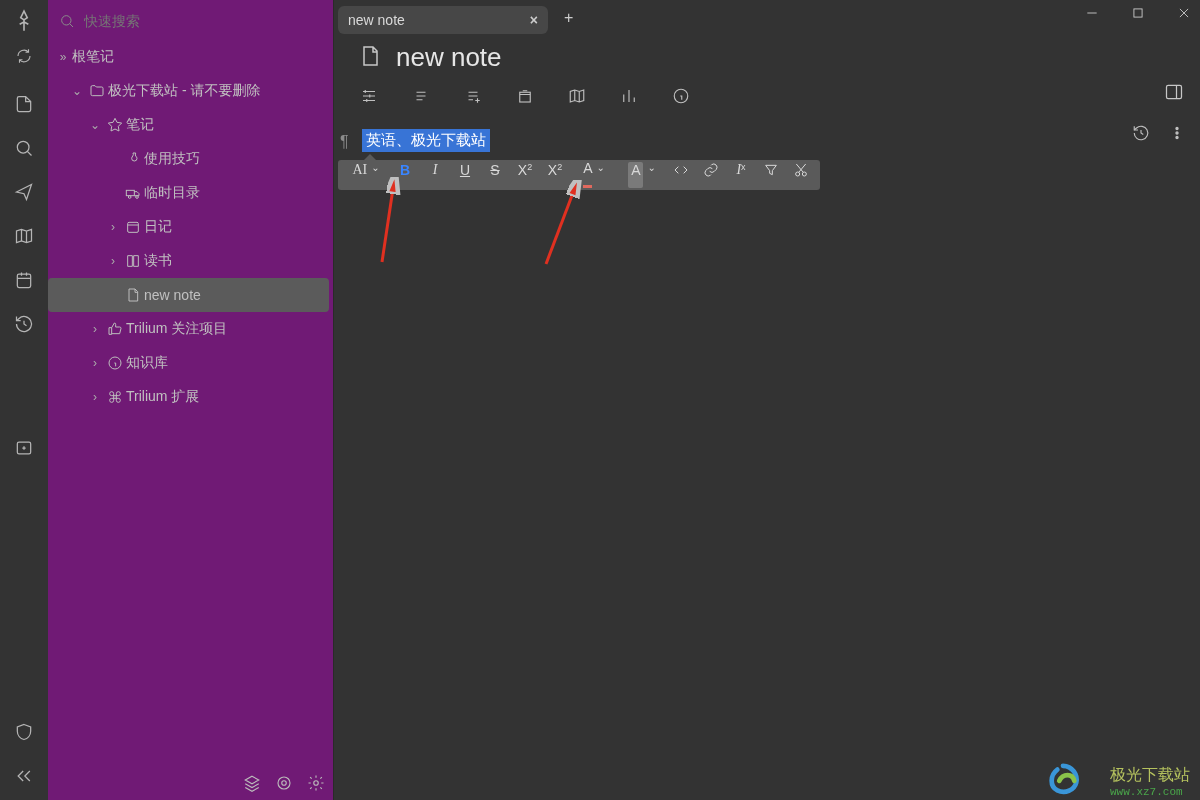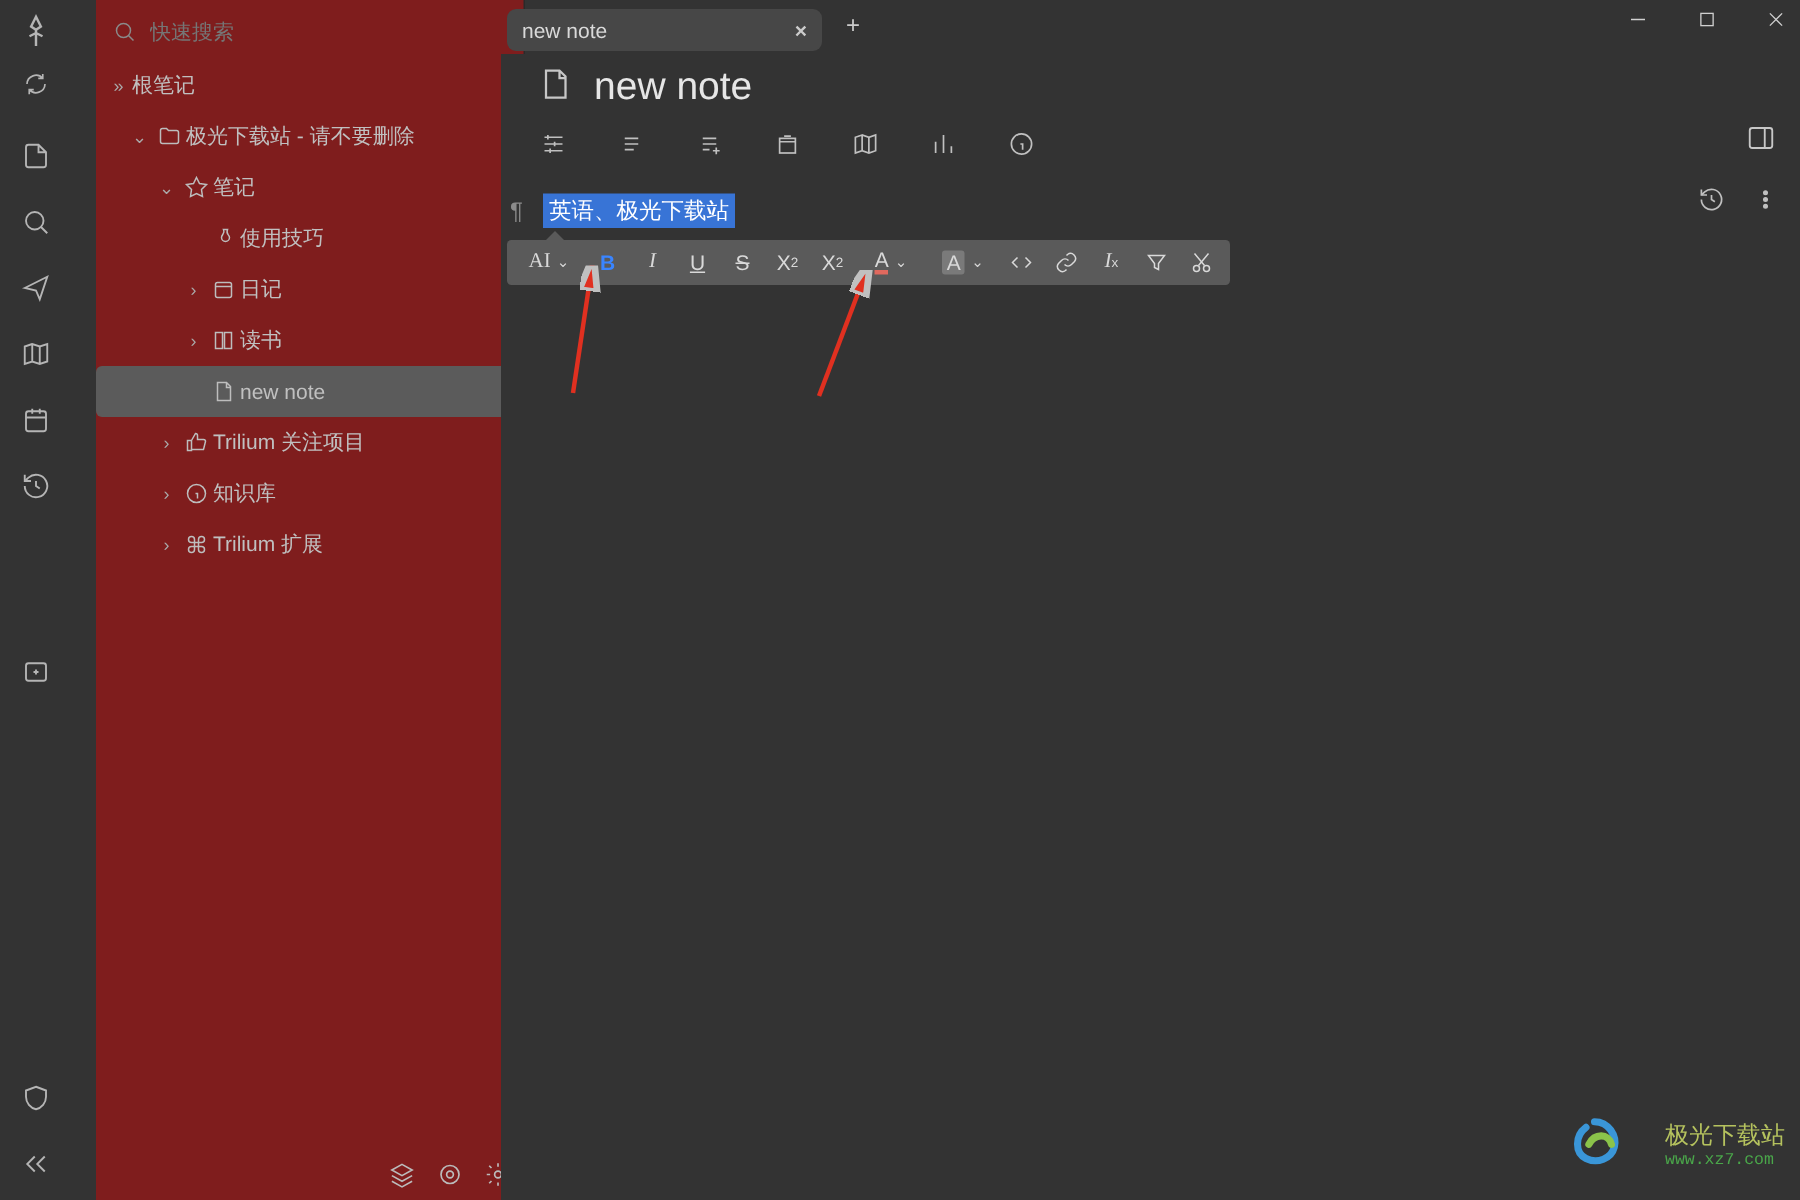--- a/index.html
+++ b/index.html
@@ -28,22 +28,22 @@
   border-radius: 4px;
 }
 .rail-bottom {
   position:absolute; left:0; bottom:0; width:48px;
   display:flex; flex-direction:column; align-items:center;
   padding-bottom:10px; gap:16px;
 }
 
 
 .sidebar {
-  position:absolute; left:64px; top:0; width:286px; height:100%;
-  background:#7f1d1d;
+  position:absolute; left:48px; top:0; width:286px; height:100%;
+  background:#701a75;
   border-right:1px solid #2a2a2a;
   padding-top:8px;
 }
 .quick-search {
   display:flex; align-items:center; gap:8px;
   padding:4px 10px 10px 10px; color:#8a8a8a;
 }
 .quick-search .q-icon { width:18px; height:18px; display:flex; align-items:center; justify-content:center;}
 .quick-search input {
   background:transparent; border:none; outline:none;
@@ -123,36 +123,36 @@
   background:#5a5a5a; border-radius:3px;
   display:flex; align-items:center; height:30px;
   padding:0 4px;
 }
 .fmt-toolbar::before{
   content:''; position:absolute; left:26px; top:-6px;
   border-left:6px solid transparent; border-right:6px solid transparent;
   border-bottom:6px solid #5a5a5a;
 }
 .fmt-btn {
-  width:30px; height:26px; display:flex; align-items:center; justify-content:center;
+  width:30px; height:26px; display:flex; justify-content:center;
   color:#d9d9d9; cursor:pointer; font-size:14px;
 }
 .fmt-btn.wide{width:48px; gap:4px;}
 .fmt-btn.bold-active{color:#3a85ff; font-weight:bold;}
 .accent-underline{border-bottom:3px solid #e0695e; padding-bottom:1px; line-height:12px;}
 .bg-accent{background:#7a7a7a; border-radius:2px; padding:0 3px;}
 
 
 svg{stroke:currentColor; fill:none; stroke-width:1.5;}
 
 
 .arrow{position:absolute; pointer-events:none;}
 
 
-.watermark{position:absolute; right:10px; bottom:20px; text-align:left;}
+.watermark{position:absolute; right:10px; bottom:2px; text-align:left;}
 .watermark .w1{color:#b5c25e; font-size:16px; font-weight:500;}
 .watermark .w2{color:#4aa64a; font-size:11px;font-family:Liberation Mono, monospace;}
 .watermark svg{stroke:none;}
 
 
 .main-edge{position:absolute; left:334px; top:36px; width:4px; bottom:0;
   background:linear-gradient(to right,#2d2d2d,#333333);}
 </style>
 </head>
 <body>
@@ -255,20 +255,31 @@
         </span>
       <span class="label">笔记</span>
     </div>
     <div class="tree-row" style="padding-left:70px;">
       <span class="node-icon">
           <svg width="16" height="16" viewBox="0 0 24 24">
             <path d="M12 3c2 4-2 5-2 8a4 4 0 0 0 8 0c0-3-4-3-2-8z"></path>
           </svg>
         </span>
       <span class="label">使用技巧</span>
+    </div>
+    <div class="tree-row" style="padding-left:70px;">
+      <span class="node-icon">
+          <svg width="16" height="16" viewBox="0 0 24 24">
+            <rect x="2" y="8" width="12" height="8"></rect>
+            <path d="M14 10h4l3 3v3h-7"></path>
+            <circle cx="7" cy="18" r="2"></circle>
+            <circle cx="18" cy="18" r="2"></circle>
+          </svg>
+        </span>
+      <span class="label">临时目录</span>
     </div>
     <div class="tree-row" style="padding-left:52px;">
       <span class="expander">›</span>
       <span class="node-icon">
           <svg width="16" height="16" viewBox="0 0 24 24">
             <rect x="4" y="5" width="16" height="15" rx="2"></rect>
             <path d="M4 9h16"></path>
           </svg>
         </span>
       <span class="label">日记</span>

